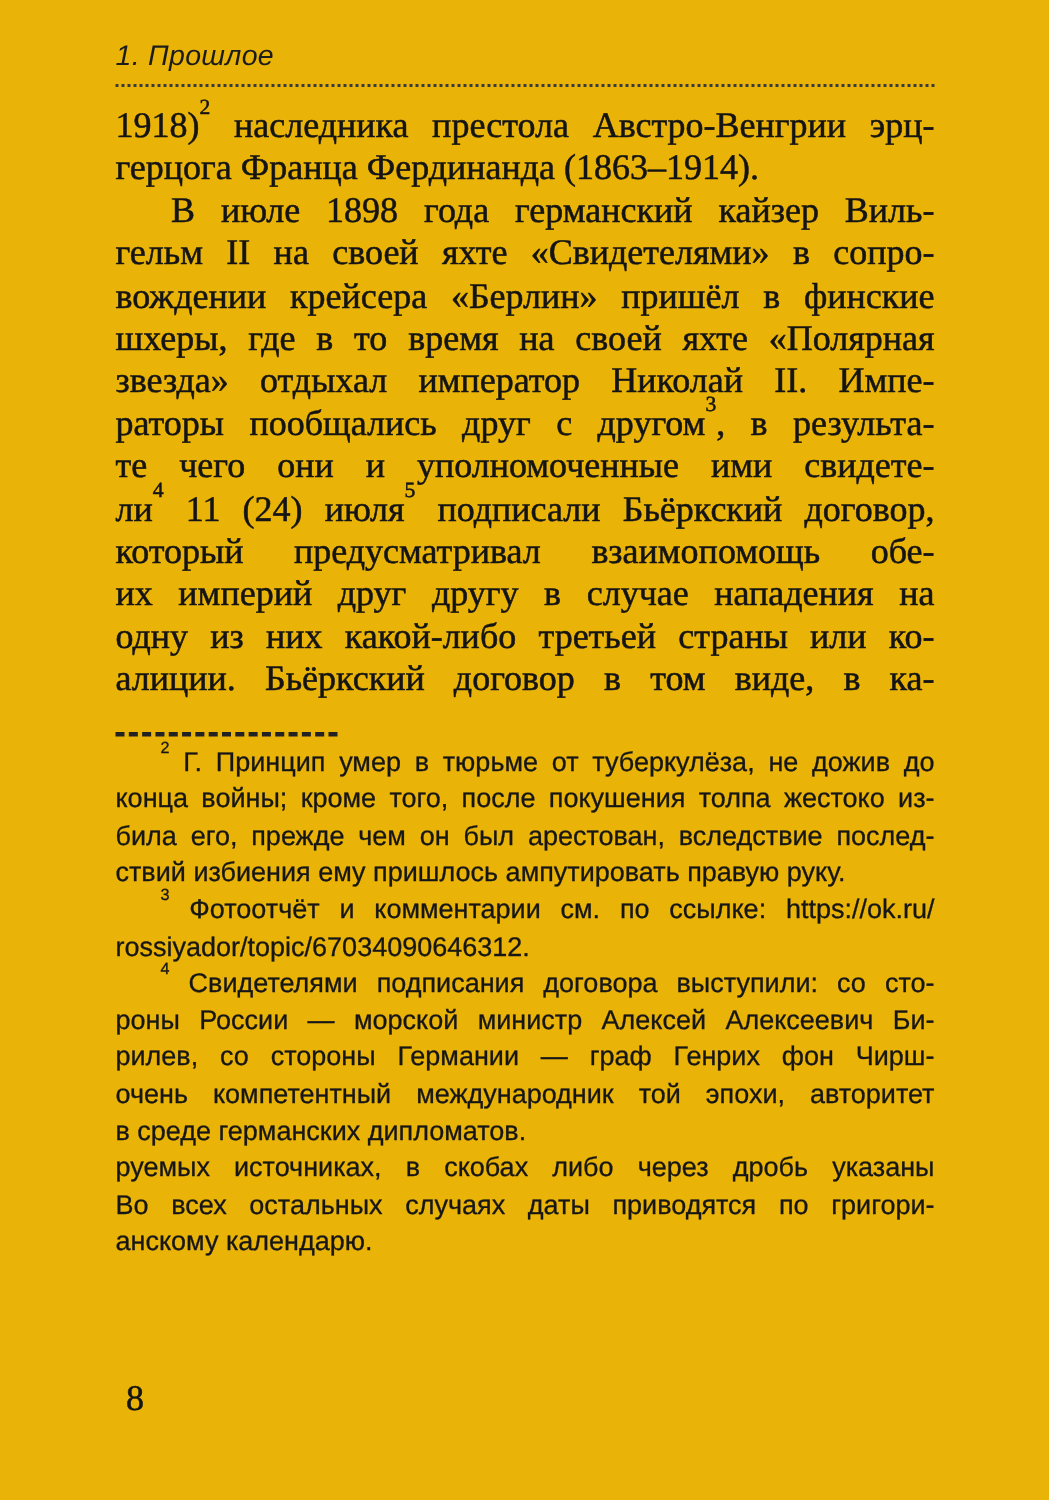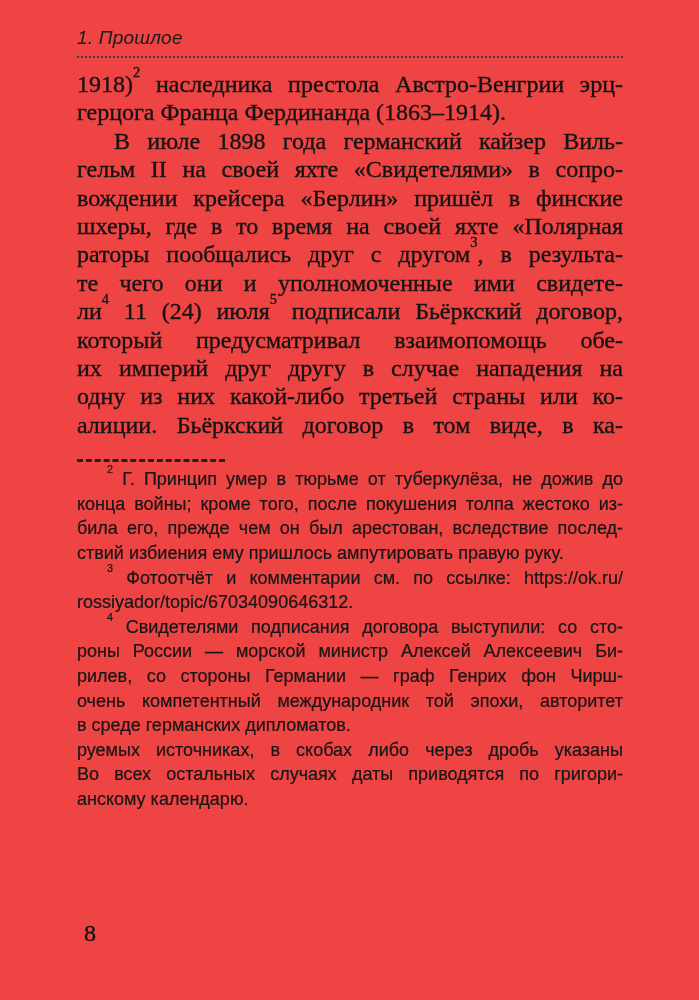--- a/index.html
+++ b/index.html
@@ -1,19 +1,19 @@
 <!DOCTYPE html>
 <html><head>
 <meta charset="utf-8">
 <style>
   html,body{margin:0;padding:0;background:#ffffff;}
   .page{
     position:relative;
     width:699px;height:1000px;
-    background:#ef4444;
+    background:#eab308;
     box-sizing:border-box;
     padding:28px 76px 0 77px;
     color:#161616;
     overflow:hidden;
   }
   
   .header-title{
     font-family:"Liberation Sans",sans-serif;
     font-style:italic;
     font-size:19px;
@@ -85,20 +85,21 @@
     <div class="header-rule"></div>
   </div>
 
   <div class="main-text">
       <div class="line">1918)<sup>2</sup> наследника престола Австро-Венгрии эрц-</div>
       <div class="line end">герцога Франца Фердинанда (1863–1914).</div>
       <div class="line indent">В июле 1898 года германский кайзер Виль-</div>
       <div class="line">гельм II на своей яхте «Свидетелями» в сопро-</div>
       <div class="line">вождении крейсера «Берлин» пришёл в финские</div>
       <div class="line">шхеры, где в то время на своей яхте «Полярная</div>
+      <div class="line">звезда» отдыхал император Николай II. Импе-</div>
       <div class="line">раторы пообщались друг с другом<sup>3</sup>, в результа-</div>
       <div class="line">те чего они и уполномоченные ими свидете-</div>
       <div class="line">ли<sup>4</sup> 11 (24) июля<sup>5</sup> подписали Бьёркский договор,</div>
       <div class="line">который предусматривал взаимопомощь обе-</div>
       <div class="line">их империй друг другу в случае нападения на</div>
       <div class="line">одну из них какой-либо третьей страны или ко-</div>
       <div class="line">алиции. Бьёркский договор в том виде, в ка-</div>
     </div>
 
   <div class="footnote-rule"></div>

